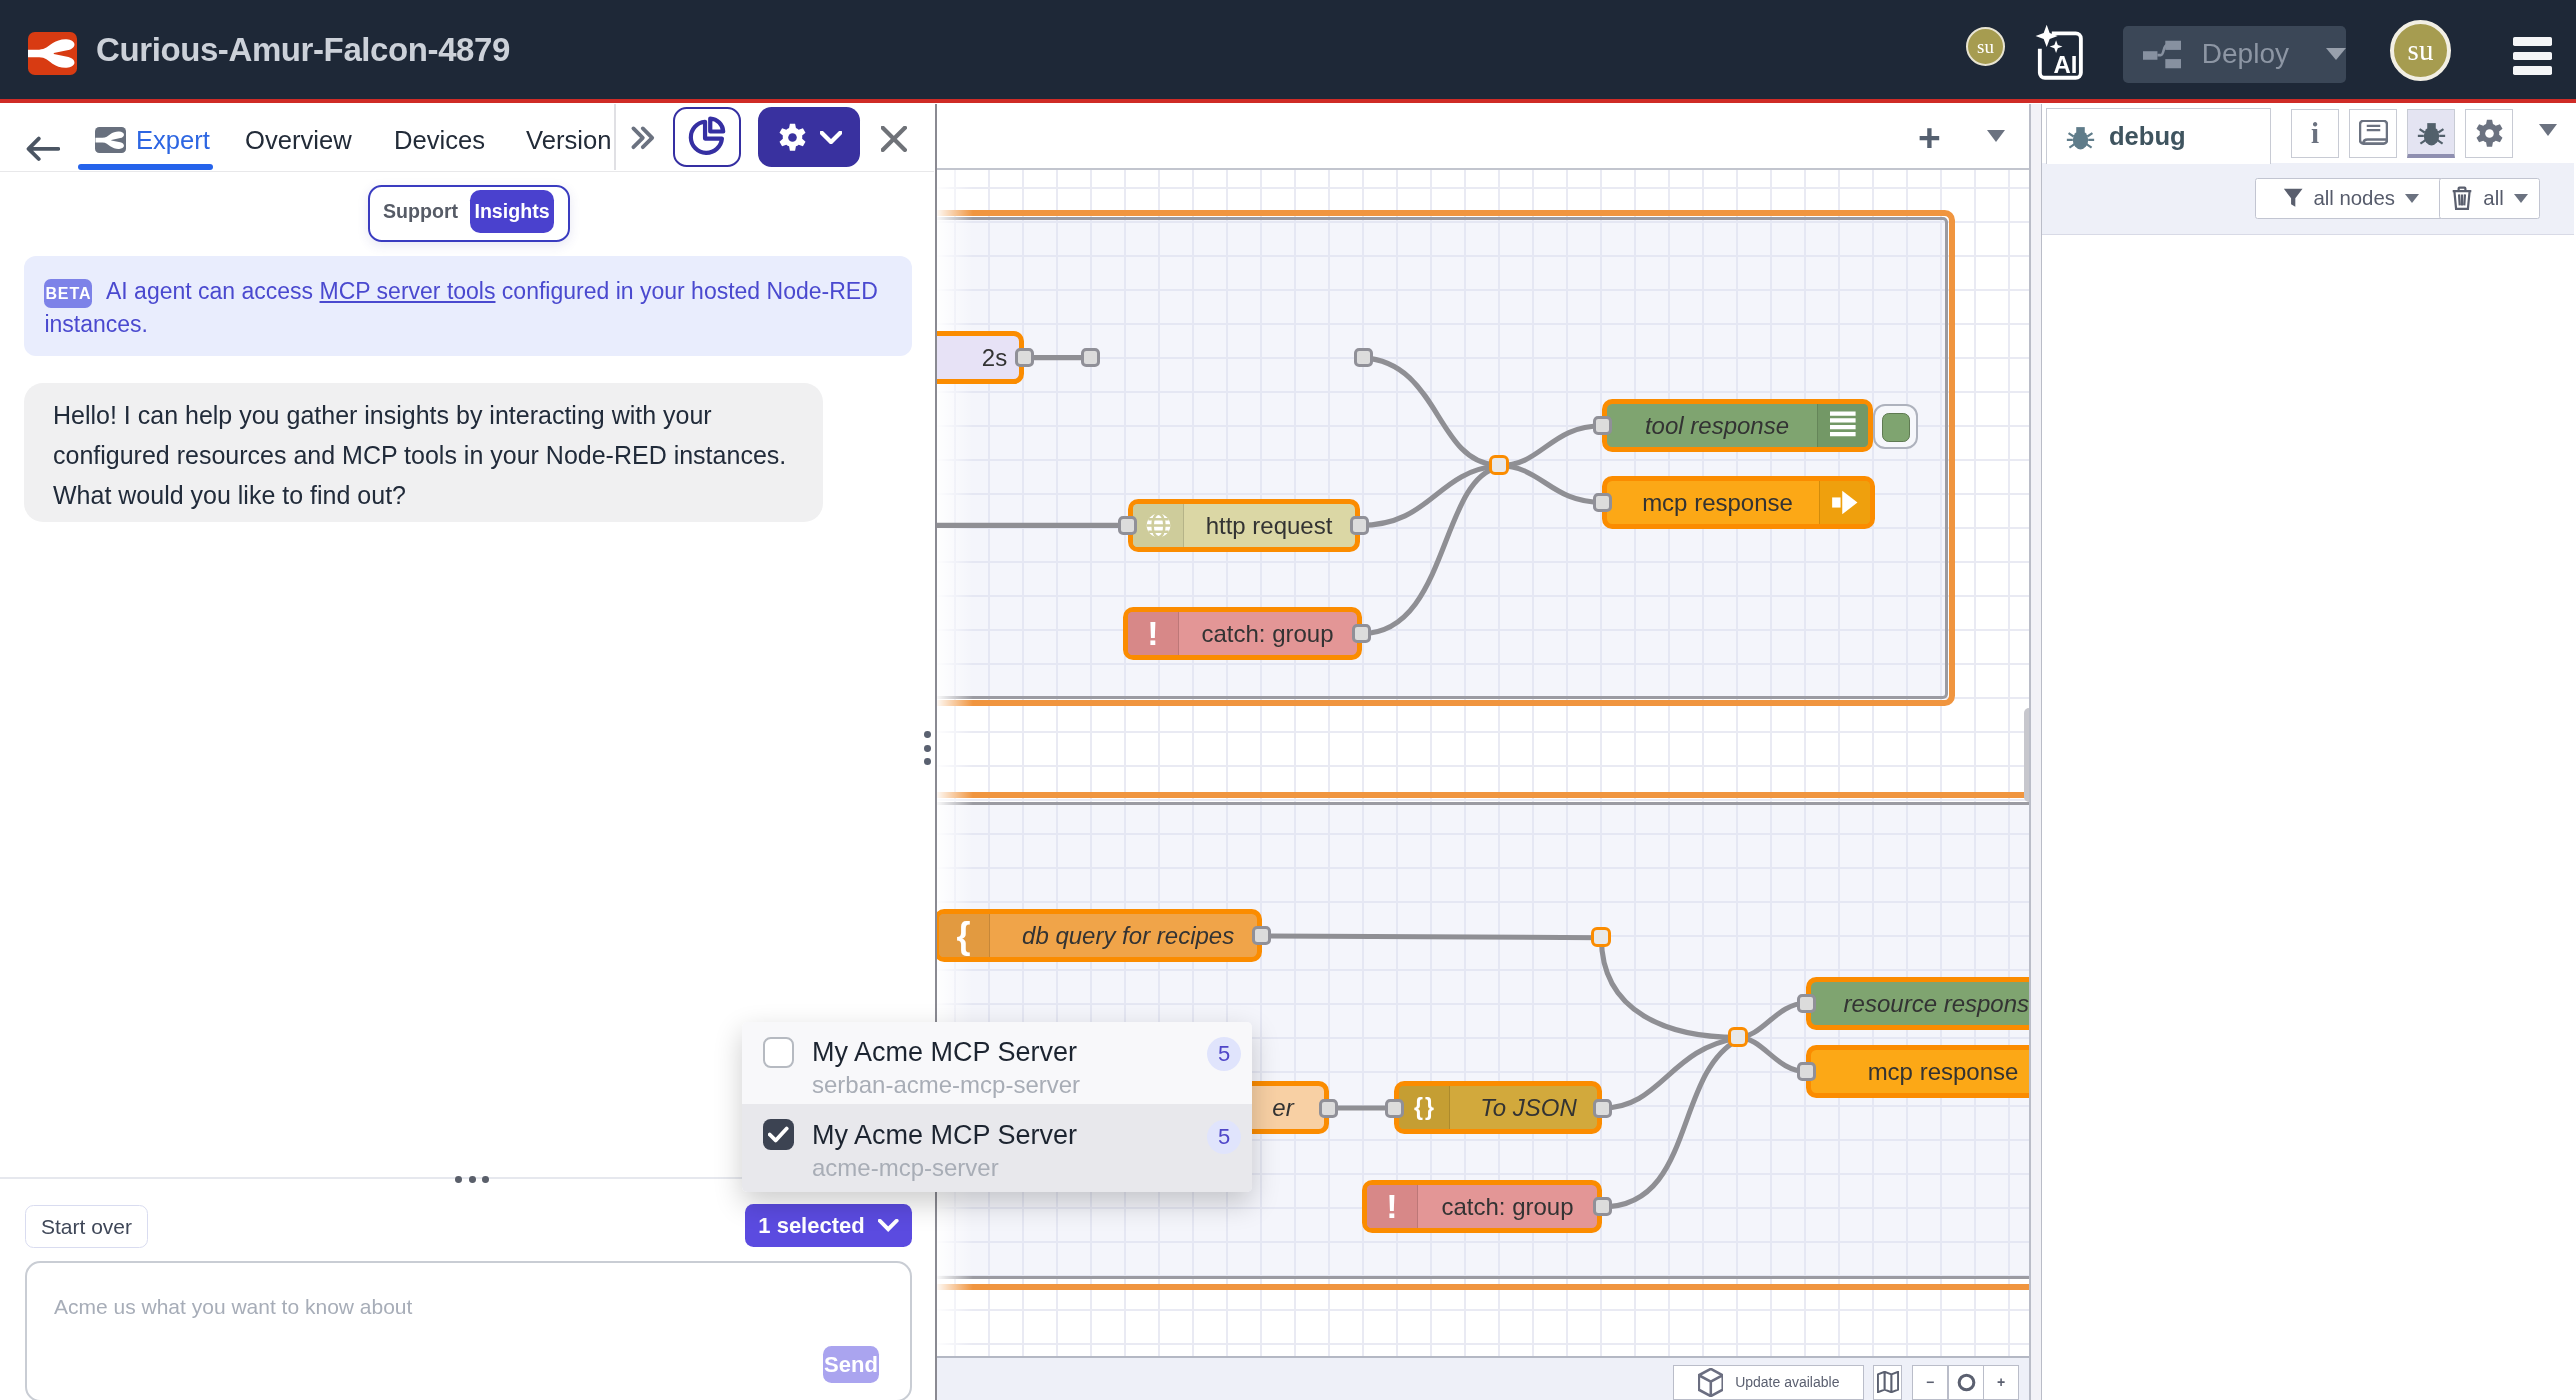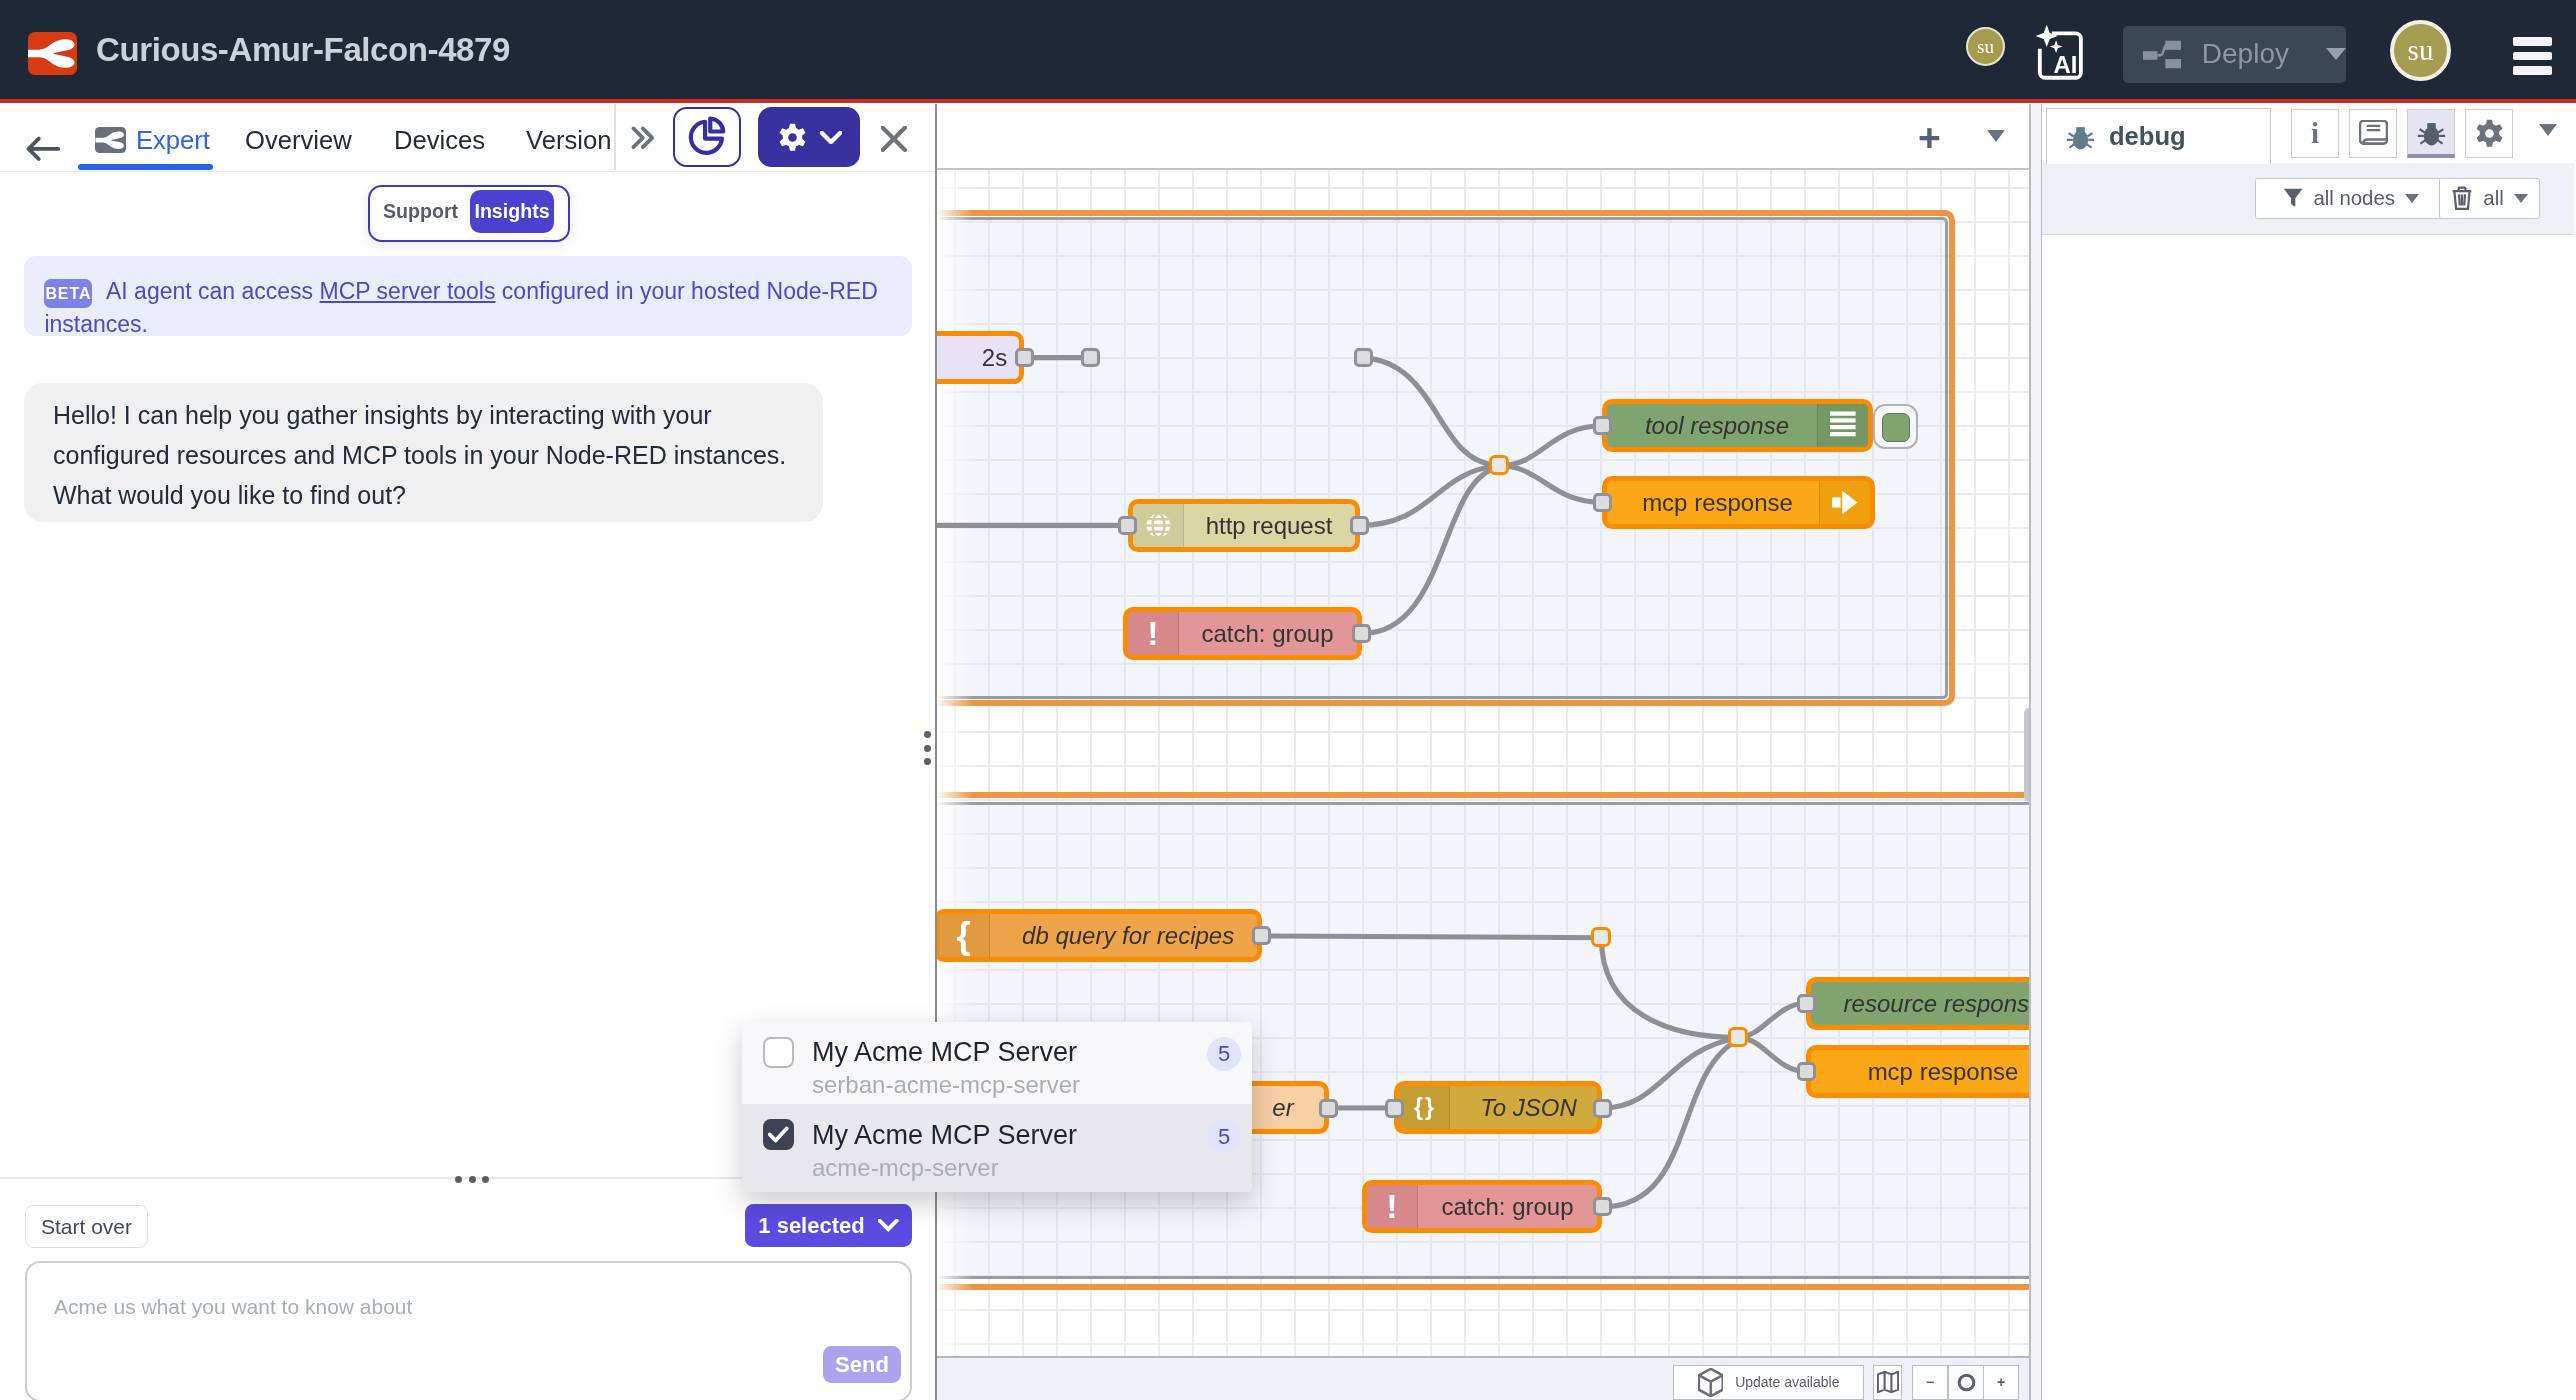--- a/index.html
+++ b/index.html
@@ -25,35 +25,35 @@
 #tabExpert{color:#2d66e2;font-weight:500}
 #underline{left:78px;top:60px;width:135px;height:6px;background:#2563eb;border-radius:3.4px}
 #vsep{left:614px;top:0;width:1.7px;height:66px;background:#e0e0e4}
 #pie{left:673px;top:3.4px;width:68px;height:60px;border:2.6px solid #352fa2;border-radius:13.6px;background:#fff;display:flex;align-items:center;justify-content:center}
 #gearbtn{left:758px;top:3.4px;width:102px;height:60px;background:#39319f;border-radius:13.6px;display:flex;align-items:center;justify-content:center;gap:12px}
 
 #toggle{left:368px;top:81px;width:202px;height:57px;background:#fff;border:2.6px solid #3a3cc0;border-radius:13.6px;box-shadow:0 3.4px 12px rgba(60,60,160,.12)}
 #toggle .sup{position:absolute;left:0;top:0;width:101px;height:49px;display:flex;align-items:center;justify-content:center;font-size:19.6px;font-weight:700;color:#565b66}
 #toggle .ins{position:absolute;left:100px;top:2.6px;width:84px;height:43px;background:#4a41ce;border-radius:10.2px;display:flex;align-items:center;justify-content:center;font-size:19.6px;font-weight:700;color:#fff}
 
-#banner{left:24px;top:152px;width:888px;height:80px;background:#e9edfd;border-radius:12px;font-size:23px;color:#4a49cf}
+#banner{left:24px;top:152px;width:888px;height:100px;background:#e9edfd;border-radius:12px;font-size:23px;color:#4a49cf}
 #betachip{left:20.4px;top:23px;width:48px;height:29px;background:#7d82e8;border-radius:6.8px;color:#fff;font-size:16px;font-weight:700;letter-spacing:0.9px;display:flex;align-items:center;justify-content:center}
 #bl1{left:82px;top:22px;white-space:nowrap}
 #bl2{left:20.4px;top:55px;white-space:nowrap}
 
 #bubble{left:24px;top:279px;width:799px;height:139px;background:#f0f0f1;border-radius:19px;padding:12px 0 0 29px;font-size:25px;color:#212b3a;line-height:40px}
 #bubble div{white-space:nowrap}
 
 #pdivider{left:0;top:1073px;width:934px;height:1.7px;background:#e6e8ee}
 .hdot{width:6.8px;height:6.8px;border-radius:50%;background:#5a5f6a}
 #startover{left:25px;top:1101px;width:123px;height:43px;background:#fff;border:1.7px solid #d9dcf0;border-radius:8.5px;display:flex;align-items:center;justify-content:center;font-size:21px;color:#3f4758}
 #onesel{left:745px;top:1100px;width:167px;height:43px;background:#5b4be0;border-radius:8.5px;display:flex;align-items:center;justify-content:center;gap:13.6px;color:#fff;font-size:22px;font-weight:700}
 #chatinput{left:25px;top:1157px;width:887px;height:141px;background:#fff;border:2.6px solid #c9cdd4;border-radius:15.3px}
 #placeholder{left:27px;top:32px;font-size:21px;color:#a7adb8}
-#send{left:796px;top:83px;width:78px;height:37px;background:#aaa4ef;border-radius:8.5px;display:flex;align-items:center;justify-content:center;color:#fff;font-size:22px;font-weight:700}
+#send{left:796px;top:83px;width:56px;height:37px;background:#aaa4ef;border-radius:8.5px;display:flex;align-items:center;justify-content:center;color:#fff;font-size:22px;font-weight:700}
 
 #dropdown{left:742px;top:1022px;width:510px;height:170px;z-index:40;border-radius:5.1px;box-shadow:0 10.2px 29px rgba(0,0,0,.2);overflow:hidden}
 .drow{position:absolute;left:0;width:510px}
 .dtitle{position:absolute;left:70px;font-size:27px;color:#1c2430}
 .dsub{position:absolute;left:70px;font-size:24px;color:#a8adb6}
 .dbadge{position:absolute;left:1207px;width:34px;height:34px;border-radius:50%;background:#e0e4fc;color:#4f46c8;font-size:22px;display:flex;align-items:center;justify-content:center}
 
 #tabbar{left:934px;top:104px;width:1095px;height:66px;background:#fff;border-bottom:2.6px solid #c2c5ce;z-index:5}
 #grid{left:937px;top:170px;width:1092px;height:1187px;background:
  linear-gradient(to right,#e9eaf3 1.7px,transparent 1.7px) 17px 17px / 34px 34px repeat,

